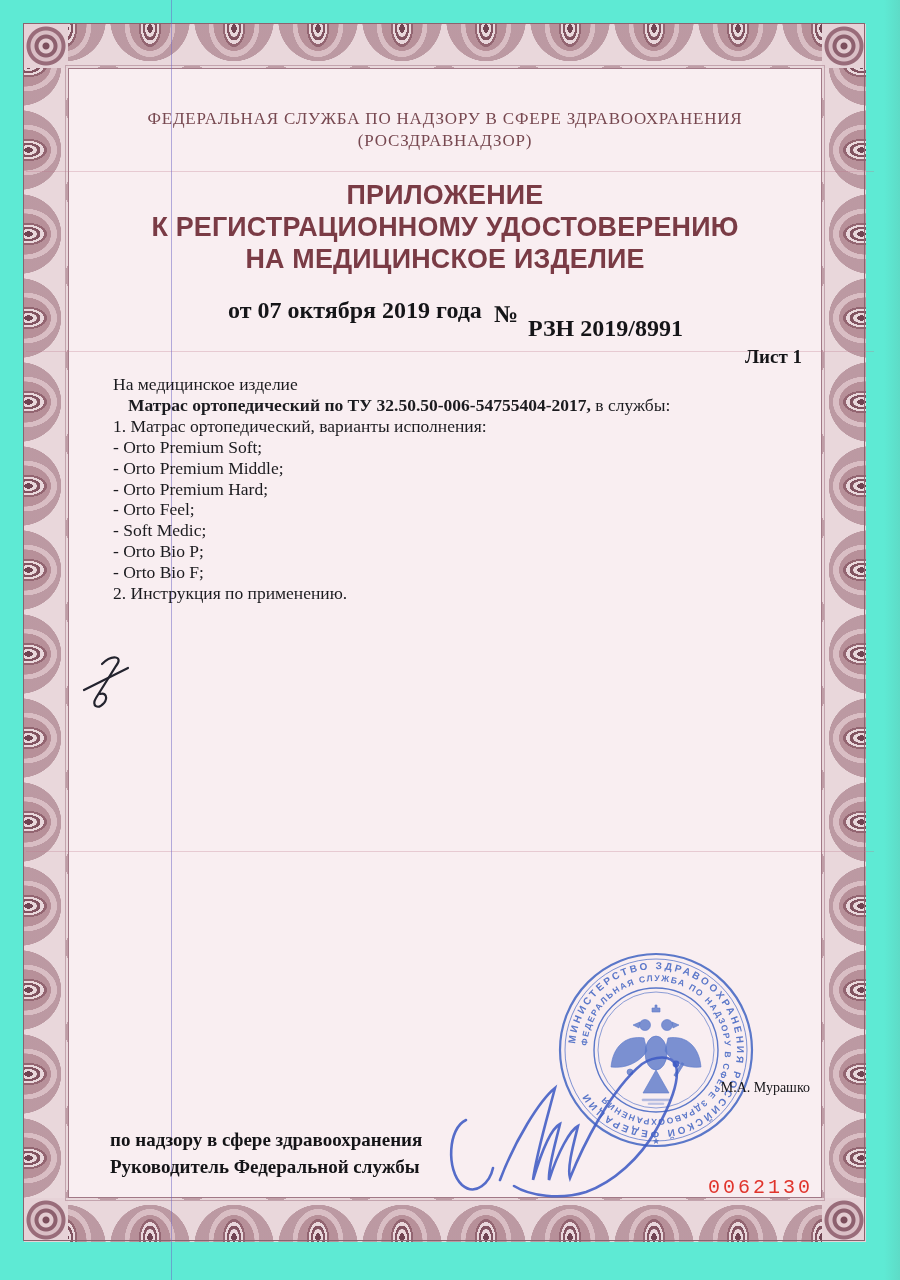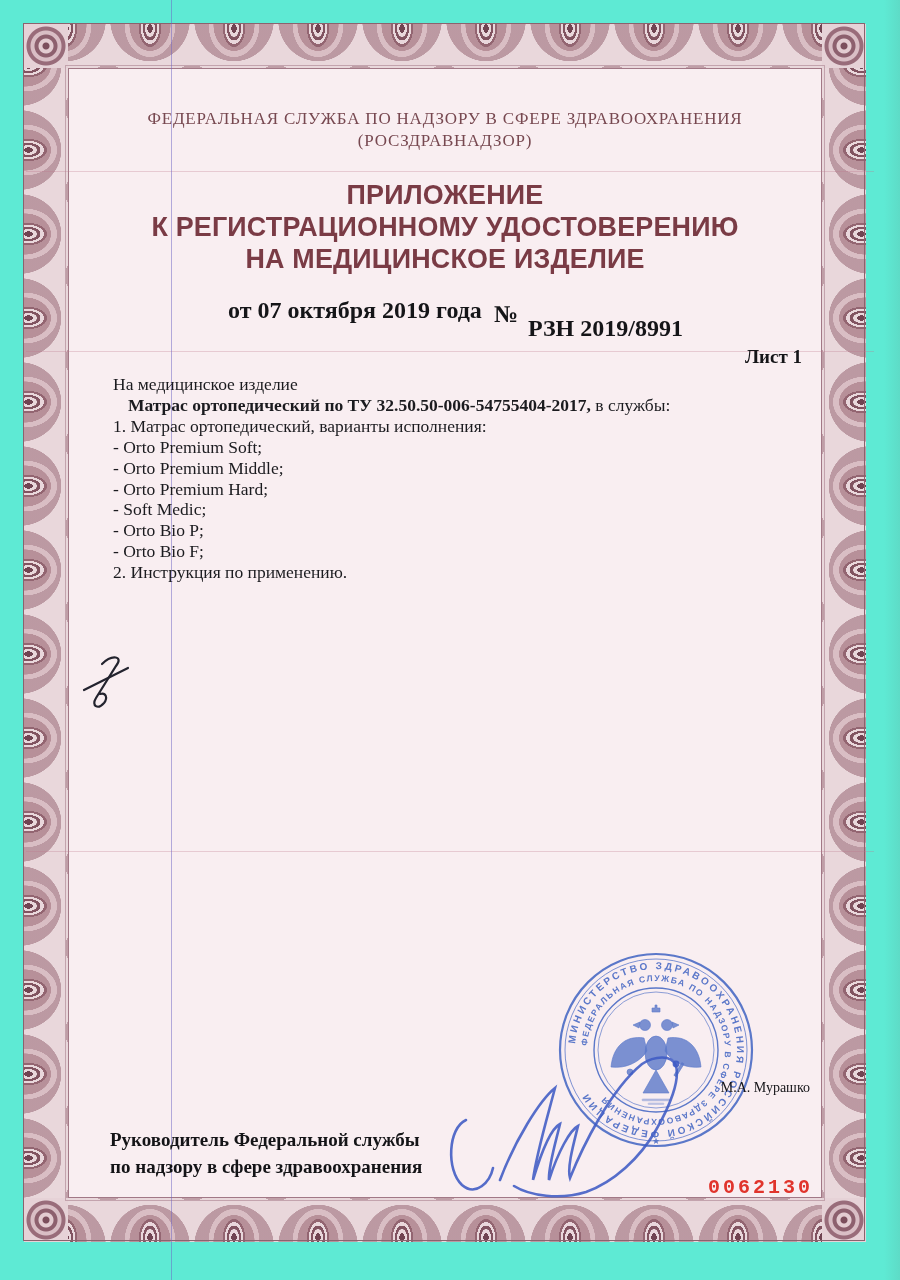--- a/index.html
+++ b/index.html
@@ -79,21 +79,21 @@
   }
   .body-block .b{font-weight:bold;margin-left:15px;}
   
   .signer-title{
     position:absolute;left:110px;top:1126px;width:400px;
     color:#141417;font-weight:bold;font-size:19px;line-height:27px;
   }
   .signer-name{position:absolute;left:560px;top:1080px;width:250px;text-align:right;color:#141417;font-weight:normal;font-size:14px;}
   .serial{
     position:absolute;left:560px;top:1176px;width:253px;text-align:right;
-    color:#e0342c;font-family:"Liberation Mono", monospace;font-weight:bold;
+    color:#e0342c;font-family:"Liberation Mono", monospace;font-weight:normal;
     font-size:20px;letter-spacing:3px;
   }
   .seal-svg{position:absolute;left:556px;top:950px;opacity:0.92;}
   .sig-svg{position:absolute;left:430px;top:1020px;}
   .zmark-svg{position:absolute;left:80px;top:650px;}
 </style>
 </head>
 <body>
 
 <div id="page">
@@ -132,20 +132,21 @@
   </div>
   <div class="sheet-label">Лист 1</div>
 
   <div class="body-block">
     <div>На медицинское изделие</div>
     <div><span class="b">Матрас ортопедический по ТУ 32.50.50-006-54755404-2017,</span><span> в службы:</span></div>
     <div>1. Матрас ортопедический, варианты исполнения:</div>
     <div>- Orto Premium Soft;</div>
     <div>- Orto Premium Middle;</div>
     <div>- Orto Premium Hard;</div>
+    <div>- Orto Feel;</div>
     <div>- Soft Medic;</div>
     <div>- Orto Bio P;</div>
     <div>- Orto Bio F;</div>
     <div>2. Инструкция по применению.</div>
   </div>
 
   <svg class="zmark-svg" width="60" height="65" viewBox="0 0 60 65">
     <g fill="none" stroke="#23232e" stroke-width="2.2" stroke-linecap="round">
       <path d="M 22,14 C 32,4 44,6 36,16 L 16,48 C 11,56 18,60 24,53 C 28,48 26,42 20,44"></path>
       <path d="M 4,40 L 48,18"></path>
@@ -189,19 +190,19 @@
 
   <svg class="sig-svg" width="300" height="200" viewBox="0 0 300 200">
     <g fill="none" stroke="#3f5bc4" stroke-width="2.6" stroke-linecap="round" opacity="0.88">
       <path d="M 36,100 C 18,108 16,150 32,165 C 46,177 60,162 63,148"></path>
       <path d="M 70,160 C 85,120 110,80 125,68 C 118,95 106,135 103,160 C 112,130 122,108 130,104 C 125,125 118,148 119,160 C 128,132 140,110 148,106 C 143,126 137,148 140,158 C 152,128 180,70 212,44 C 224,36 242,34 246,46 C 250,60 240,86 226,110 C 210,138 184,162 156,172 C 130,180 100,176 84,166"></path>
     </g>
     <circle cx="246" cy="44" r="3.4" fill="#3f5bc4" opacity="0.9"></circle>
   </svg>
 
   <div class="signer-title">
+    <div>по надзору в сфере здравоохранения</div>
     <div>Руководитель Федеральной службы</div>
-    <div>по надзору в сфере здравоохранения</div>
   </div>
   <div class="signer-name">М.А. Мурашко</div>
   <div class="serial">0062130</div>
 
 </div>
 
 </body></html>

